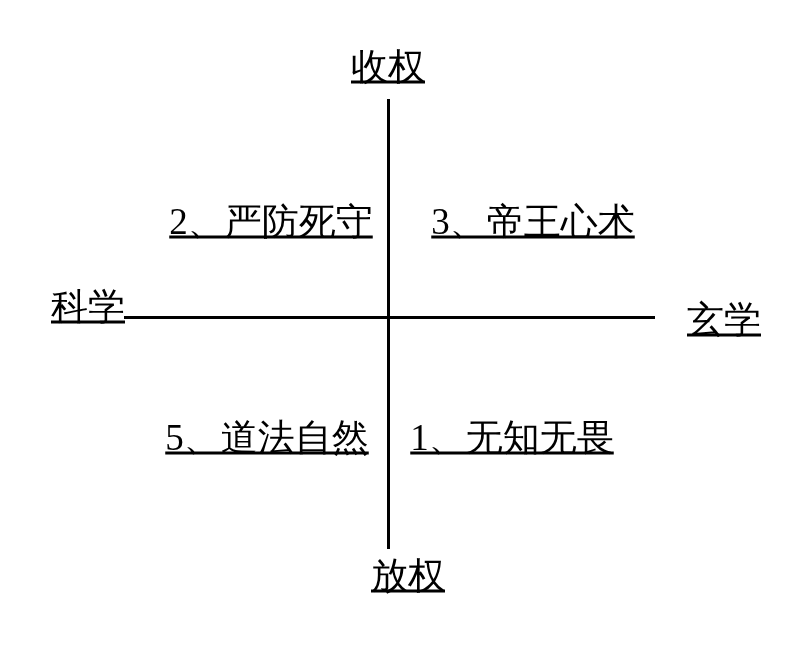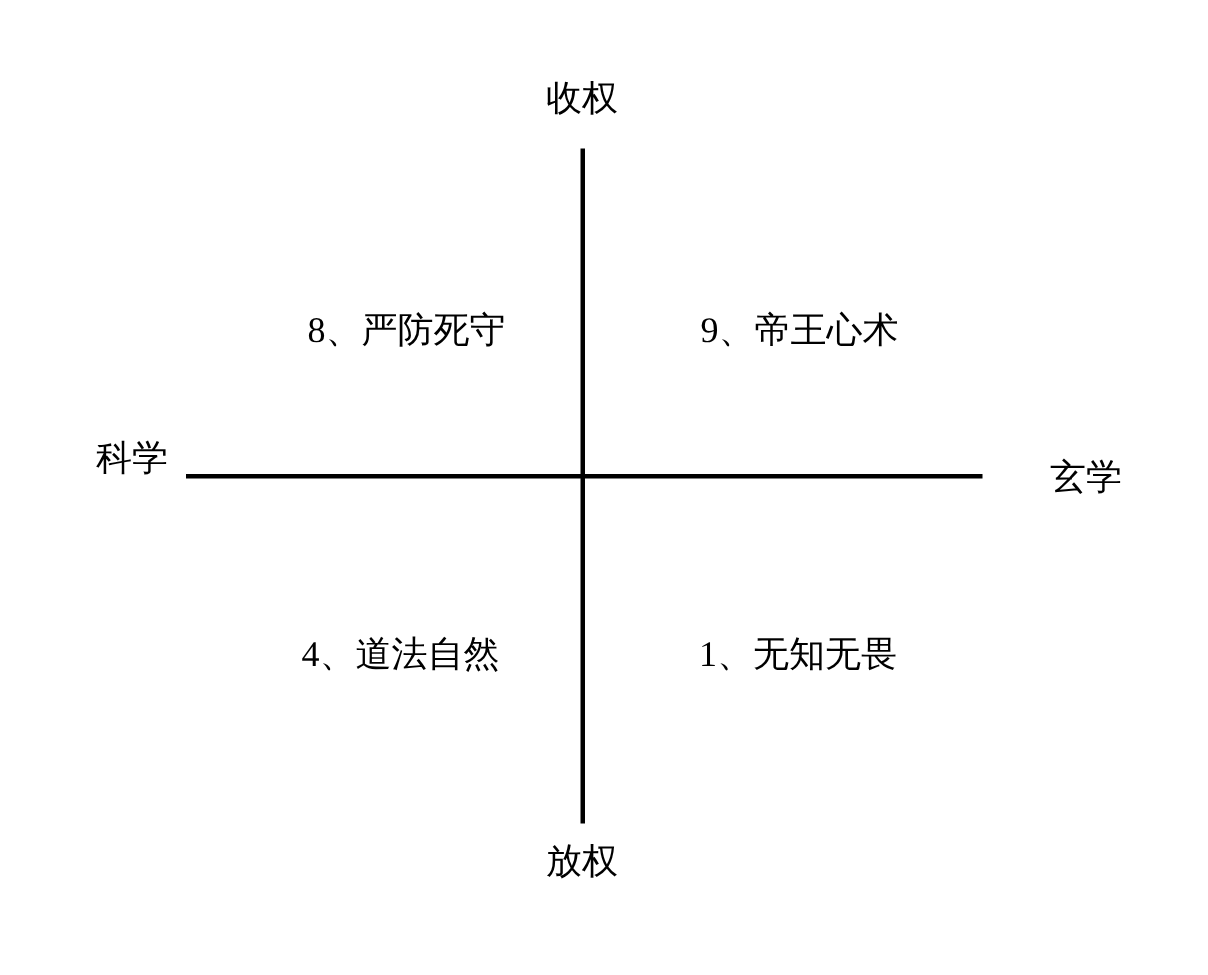--- a/index.html
+++ b/index.html
@@ -27,45 +27,46 @@
     height: 3px;
   }
   .v-line {
     left: 387px;
     top: 99px;
     width: 3px;
     height: 450px;
   }
   .label {
     position: absolute;
-    font-size: 24px;
+    font-size: 37px;
     line-height: 1;
     white-space: nowrap;
     transform: translate(-50%, -50%);
+    text-decoration: underline;
   }
   .axis-top    { left: 388px; top: 66px;  }
-  .axis-bottom { left: 388px; top: 575px; }
+  .axis-bottom { left: 408px; top: 575px; }
   .axis-left   { left: 88px;  top: 306px; }
   .axis-right  { left: 724px; top: 319px; }
   .q-top-left     { left: 271px; top: 221px; }
   .q-top-right    { left: 533px; top: 221px; }
   .q-bottom-left  { left: 267px; top: 437px; }
-  .q-bottom-right { left: 532px; top: 437px; text-align: right; }
+  .q-bottom-right { left: 512px; top: 437px; text-align: right; }
 </style>
 </head>
 <body>
 
 <div class="canvas">
 
   <div class="axis-line h-line"></div>
   <div class="axis-line v-line"></div>
 
   <div class="label axis-top">收权</div>
   <div class="label axis-bottom">放权</div>
   <div class="label axis-left">科学</div>
   <div class="label axis-right">玄学</div>
 
-  <div class="label q-top-left">8、严防死守</div>
-  <div class="label q-top-right">9、帝王心术</div>
-  <div class="label q-bottom-left">4、道法自然</div>
+  <div class="label q-top-left">2、严防死守</div>
+  <div class="label q-top-right">3、帝王心术</div>
+  <div class="label q-bottom-left">5、道法自然</div>
   <div class="label q-bottom-right">1、无知无畏</div>
 
 </div>
 
 </body></html>

